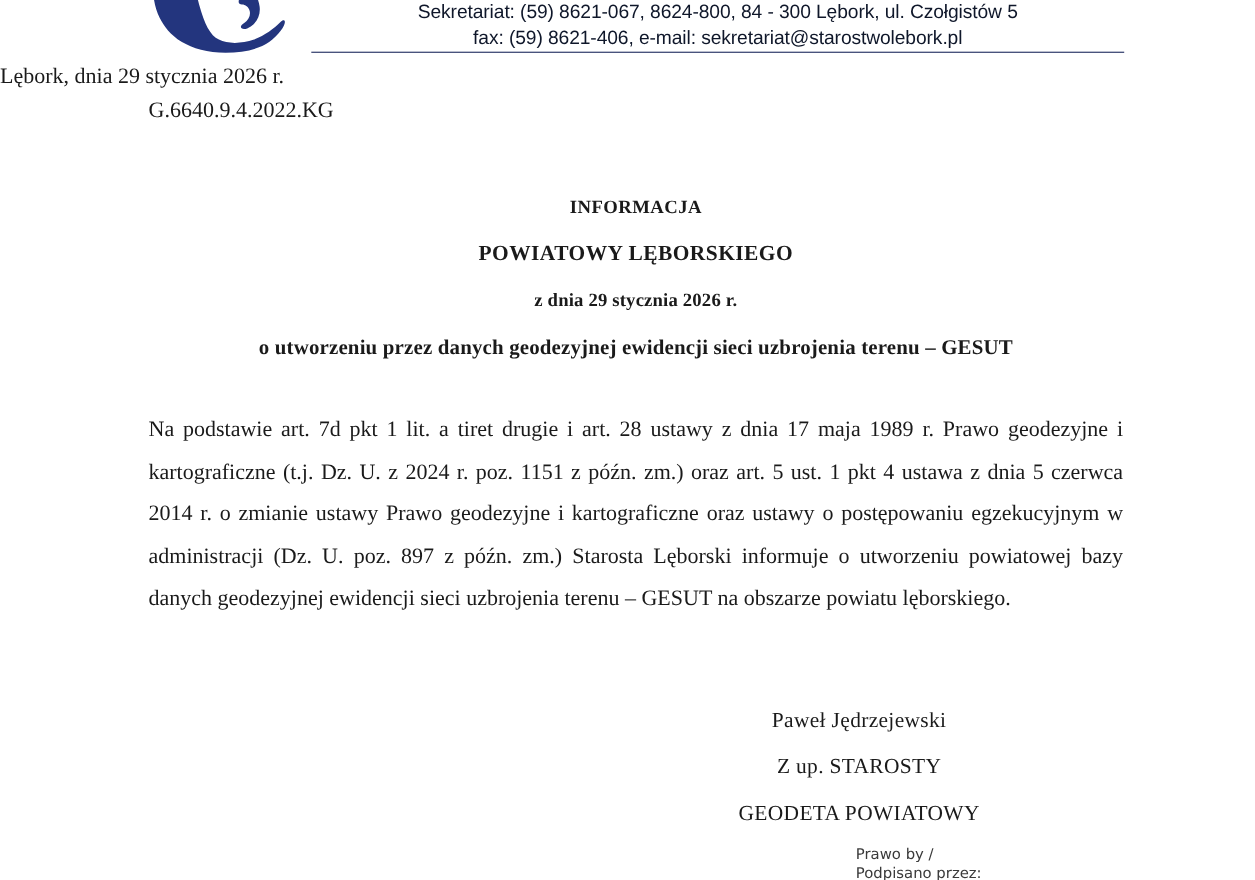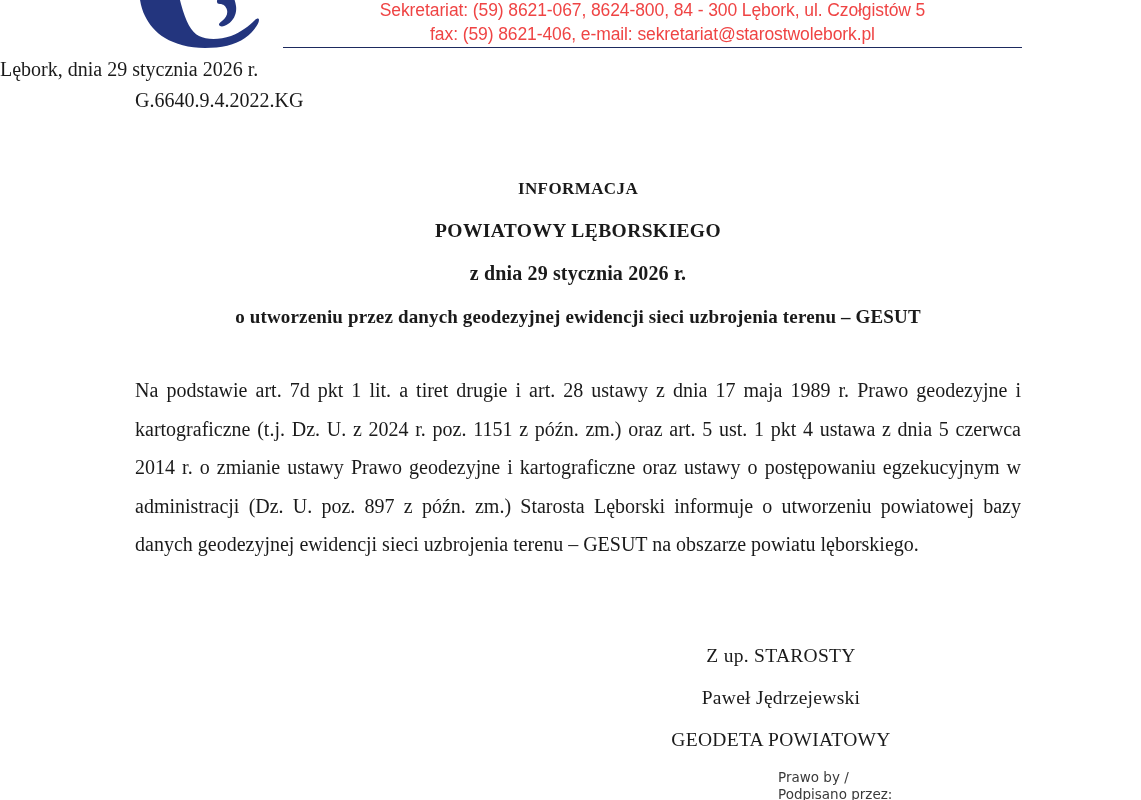--- a/index.html
+++ b/index.html
@@ -36,21 +36,21 @@
 
   .header-contact {
     position: absolute;
     left: 283px;
     top: -1px;
     width: 739px;
     text-align: center;
     font-family: "Liberation Sans", "DejaVu Sans", sans-serif;
     font-size: 17.5px;
     line-height: 23.5px;
-    color: #ef4444;
+    color: #0f172a;
     letter-spacing: -0.1px;
     white-space: nowrap;
   }
   .header-rule {
     position: absolute;
     left: 283px;
     top: 47px;
     width: 739px;
     height: 0;
     border-top: 1.6px solid #1d2a5e;
@@ -84,21 +84,21 @@
   }
   .title-line {
     font-weight: bold;
     font-size: 19.5px;
     line-height: 22px;
     margin-bottom: 20px;
     letter-spacing: 0.15px;
   }
   .title-line.t1 { font-size: 17px; letter-spacing: 0.4px; }
   .title-line.t2 { font-size: 19.5px; letter-spacing: 0.4px; }
-  .title-line.t3 { font-size: 20px; margin-bottom: 22px; }
+  .title-line.t3 { font-size: 17px; margin-bottom: 22px; }
   .title-line.t4 { font-size: 19px; margin-bottom: 0; }
 
   
   .body-text {
     position: absolute;
     left: 135px;
     top: 371px;
     width: 886px;
     font-size: 20px;
     line-height: 38.5px;
@@ -172,21 +172,21 @@
   <div class="title-line t2">POWIATOWY LĘBORSKIEGO</div>
   <div class="title-line t3">z dnia 29 stycznia 2026 r.</div>
   <div class="title-line t4">o utworzeniu przez danych geodezyjnej ewidencji sieci uzbrojenia terenu – GESUT</div>
 </div>
 
 <div class="body-text">
   <p>Na podstawie art. 7d pkt 1 lit. a tiret drugie i art. 28 ustawy z dnia 17 maja 1989 r.  Prawo geodezyjne i kartograficzne (t.j. Dz. U. z 2024 r. poz. 1151 z późn. zm.) oraz art. 5 ust. 1 pkt 4 ustawa z dnia 5 czerwca 2014 r. o zmianie ustawy  Prawo geodezyjne i kartograficzne oraz ustawy o postępowaniu egzekucyjnym w administracji (Dz. U. poz. 897 z późn. zm.) Starosta Lęborski informuje o utworzeniu powiatowej bazy danych geodezyjnej ewidencji sieci uzbrojenia terenu – GESUT na obszarze powiatu lęborskiego.</p>
 </div>
 
 <div class="signature-block">
+  <div class="sig-line">Paweł Jędrzejewski</div>
   <div class="sig-line">Z up. STAROSTY</div>
-  <div class="sig-line">Paweł Jędrzejewski</div>
   <div class="sig-line">GEODETA POWIATOWY</div>
 </div>
 
 <div class="esig-stamp">
   <div>Prawo by /</div>
   <div>Podpisano przez:</div>
 </div>
 
 </body></html>

